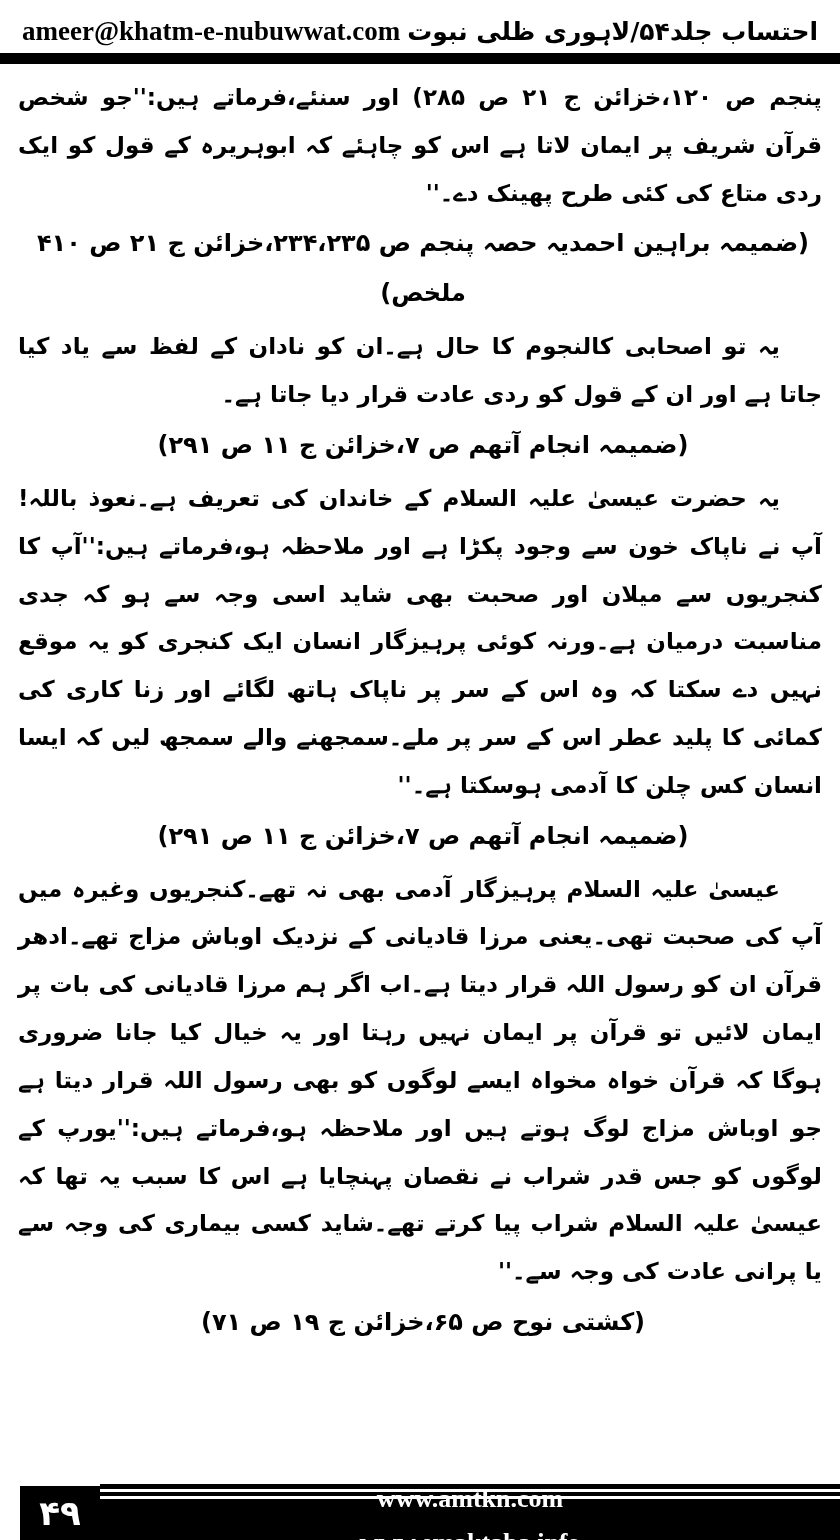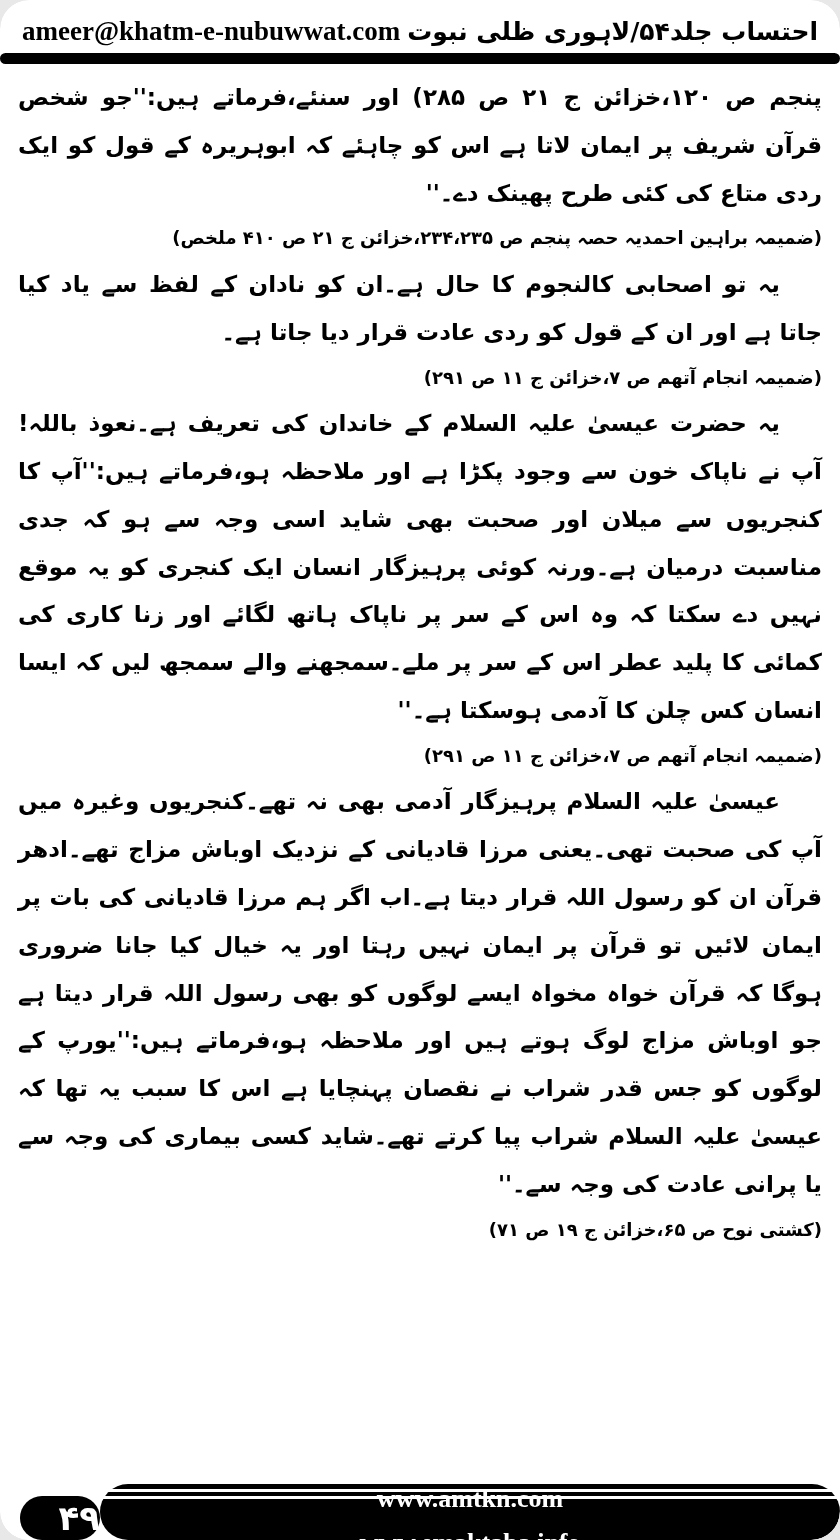--- a/index.html
+++ b/index.html
@@ -1,15 +1,15 @@
 <!DOCTYPE html>
 <html lang="ur"><head>
 <meta charset="utf-8">
 <style>
-  * { margin: 0; padding: 0; box-sizing: border-box; border-radius: 29px; }
+  * { margin: 0; padding: 0; box-sizing: border-box; }
   html, body { background: #e8e8e8; }
   .page {
     position: relative;
     width: 840px;
     height: 1540px;
     margin: 0 auto;
     background: #ffffff;
     color: #000000;
     overflow: hidden;
     font-family: "DejaVu Sans", sans-serif;
@@ -57,47 +57,48 @@
     font-weight: 700;
     line-height: 2.08;
   }
   .para {
     text-align: justify;
     text-align-last: right;
   }
   .para.indent { text-indent: 42px; }
   .ref {
     direction: rtl;
-    text-align: right;
-    font-size: 18px;
+    text-align: center;
+    font-size: 24px;
     padding-left: 6px;
     margin: 2px 0 4px 0;
   }
   .h1 {
     text-align: center;
     font-size: 31px;
     font-weight: 800;
     margin: 10px 0 8px 0;
     line-height: 1.8;
   }
   
   .footer {
     position: absolute;
     left: 0; right: 0; bottom: 0;
     height: 62px;
     background: #ffffff;
   }
   .footer-pagebox {
     position: absolute;
     left: 20px; bottom: 0;
-    width: 80px; height: 44px;
+    width: 80px; height: 54px;
     background: #000000;
     color: #ffffff;
     display: flex;
     align-items: center;
+    justify-content: center;
     font-size: 34px;
     font-weight: bold;
     direction: rtl;
   }
   .footer-bar {
     position: absolute;
     left: 100px; right: 0; bottom: 0;
     height: 56px;
     background: #000000;
   }

